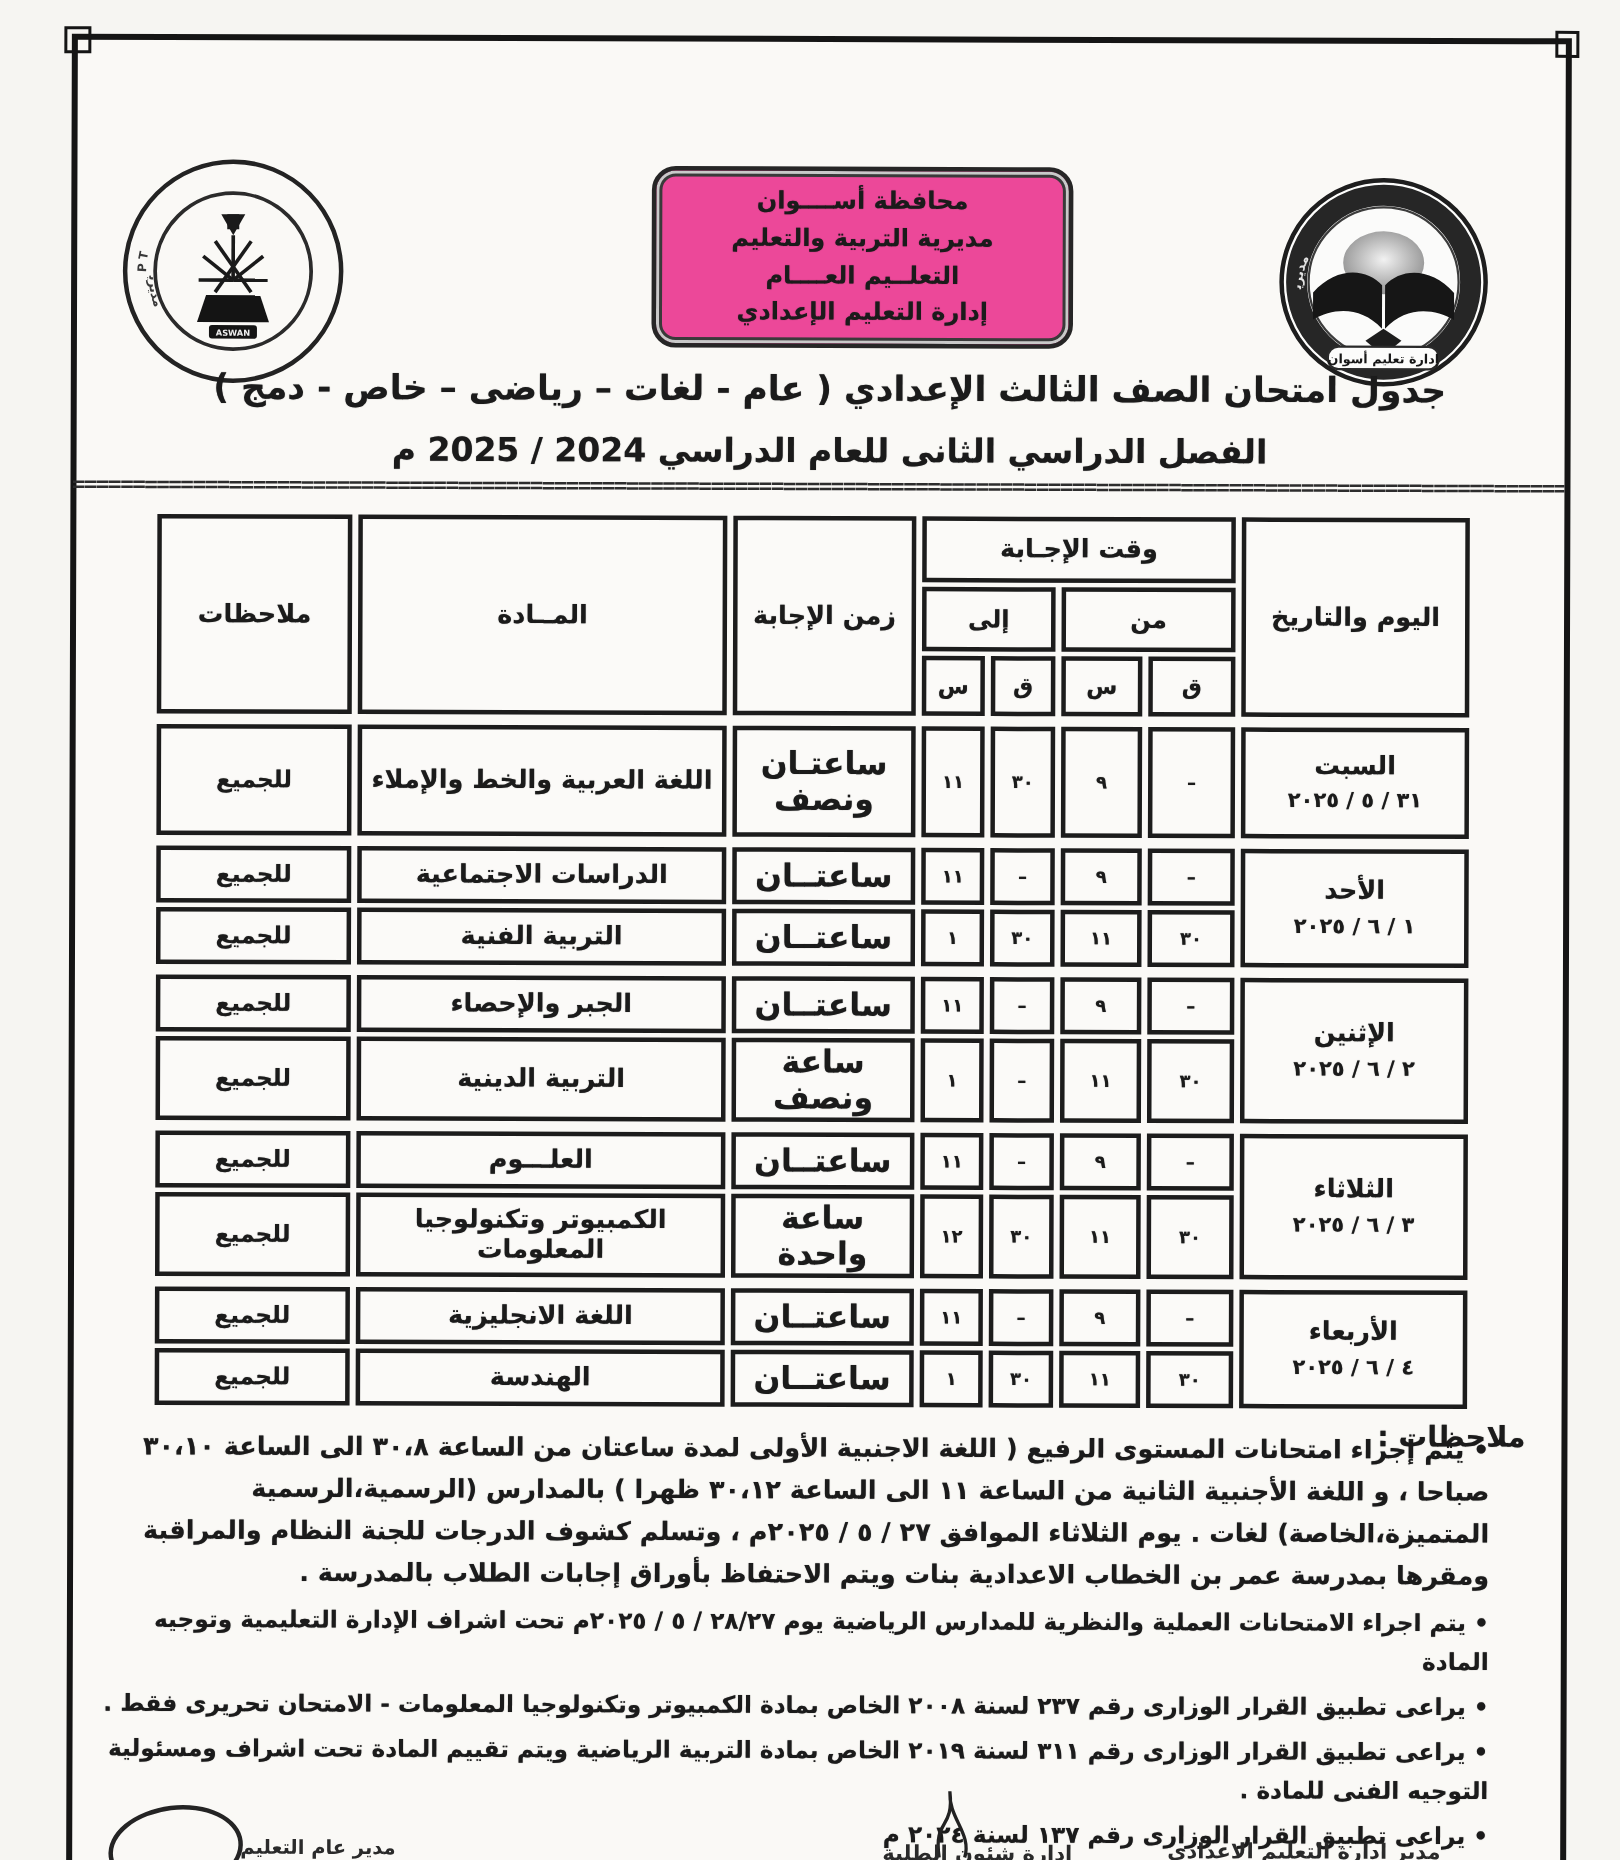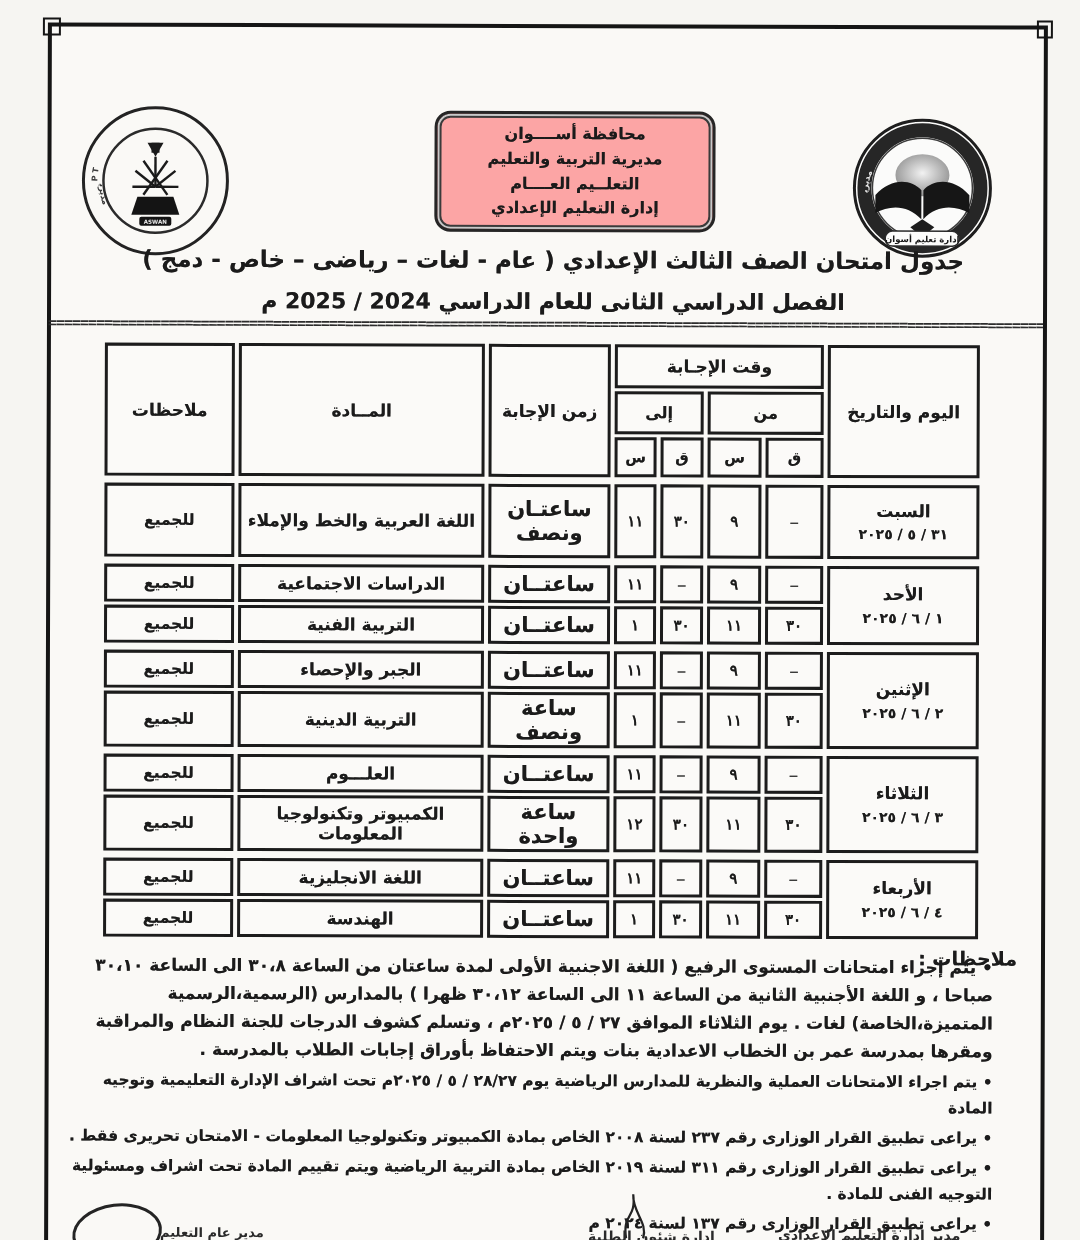--- a/index.html
+++ b/index.html
@@ -4,21 +4,21 @@
 <style>
   html,body{margin:0;padding:0;width:1080px;height:1240px;overflow:hidden;
     background:#f6f5f2;font-family:"DejaVu Sans",sans-serif;color:#1b1b1b;}
   *{box-sizing:border-box;}
   .page{position:absolute;inset:0;width:1080px;height:1240px;transform:rotate(.18deg);transform-origin:50% 0;}
   .frame{position:absolute;left:44px;top:24px;width:1000px;height:1380px;border:4px solid #151515;background:#faf9f6;}
   .frame::before{content:"";position:absolute;left:-9px;top:-9px;width:14px;height:14px;border:2px solid #151515;}
   .frame::after{content:"";position:absolute;right:-9px;top:-9px;width:12px;height:14px;border:2px solid #151515;}
   .txt{text-shadow:0 0 .6px rgba(20,20,20,.6);}
   
-  .hbox{position:absolute;left:431px;top:111px;width:281px;height:121px;background:#fca5a5;
+  .hbox{position:absolute;left:431px;top:111px;width:281px;height:121px;background:#ec4899;
     border:3px solid #262626;border-radius:16px;box-shadow:inset 0 0 0 2px #c9c9c9, inset 0 0 0 4px #3a3a3a;
     display:flex;flex-direction:column;justify-content:center;text-align:center;
     font-weight:bold;font-size:16px;line-height:1.55;letter-spacing:.2px;}
   .seal{position:absolute;left:74px;top:100px;}
   .mlogo{position:absolute;left:842px;top:114px;}
   .title1{position:absolute;left:70px;right:50px;top:247px;text-align:center;font-weight:bold;font-size:23px;}
   .title2{position:absolute;left:70px;right:50px;top:289px;text-align:center;font-weight:bold;font-size:22px;}
   .sep{position:absolute;left:45px;width:995px;top:315px;height:18px;overflow:hidden;white-space:nowrap;
     font-family:"DejaVu Sans Mono",monospace;font-size:15px;font-weight:bold;color:#2d2d2d;letter-spacing:-1px;direction:ltr;}
   
@@ -26,21 +26,21 @@
   table.sched{width:883px;border-collapse:separate;border-spacing:4px 3px;table-layout:fixed;direction:rtl;margin:0 0 1px 0;}
   table.sched td,table.sched th{border:3px solid #1c1c1c;background:#fbfaf8;text-align:center;vertical-align:middle;
     font-weight:bold;padding:1px 2px;overflow:hidden;}
   col.c-day{width:152px;}col.c-fm{width:58px;}col.c-fh{width:54px;}col.c-tm{width:43px;}col.c-th{width:42px;}
   col.c-dur{width:122px;}col.c-sub{width:246px;}col.c-note{width:130px;}
   .hd1{height:44px;font-size:17px;}
   .hd2{height:43px;font-size:16px;}
   .hd3{height:40px;font-size:15px;}
   .daycell{font-size:17px;line-height:1.5;}
   .daycell .date{font-size:14px;letter-spacing:1.5px;}
-  td.num{font-size:15px;font-family:Liberation Serif, serif;}
+  td.num{font-size:12px;}
   td.dur{font-size:21px;}
   td.sub{font-size:17px;}
   td.note{font-size:15.5px;}
   tr.body-row{height:38px;}
   tr.body-row-tall{height:74px;}
   
   .notes-title{position:absolute;right:64px;top:926px;font-weight:bold;font-size:19px;margin-top:20px;}
   ul.notes{position:absolute;right:88px;left:66px;top:952px;margin:0;padding:0;list-style:none;}
   ul.notes li{font-weight:bold;font-size:15.5px;line-height:1.68;margin:0 0 4px 0;text-align:right;}
   ul.notes li.big{font-size:17px;line-height:1.65;}

